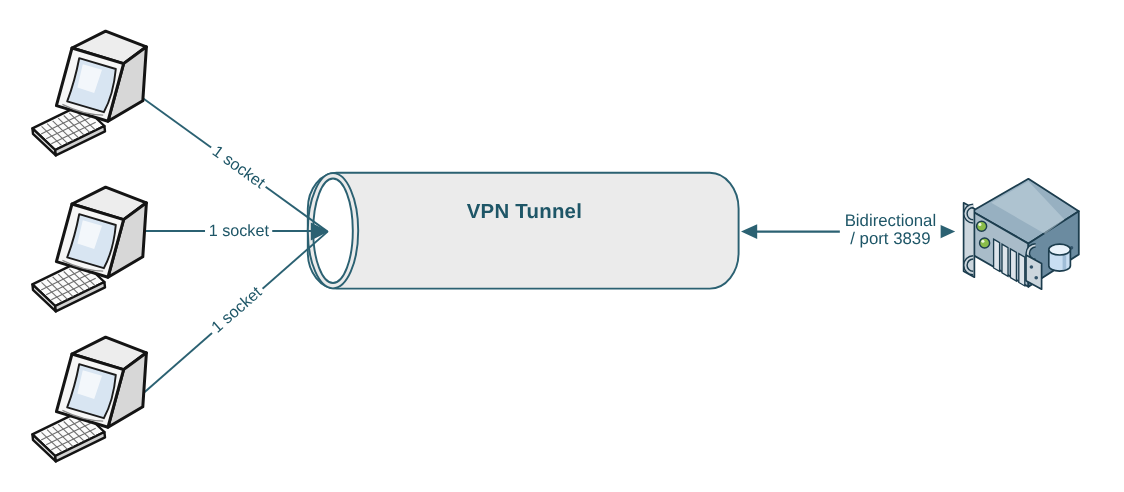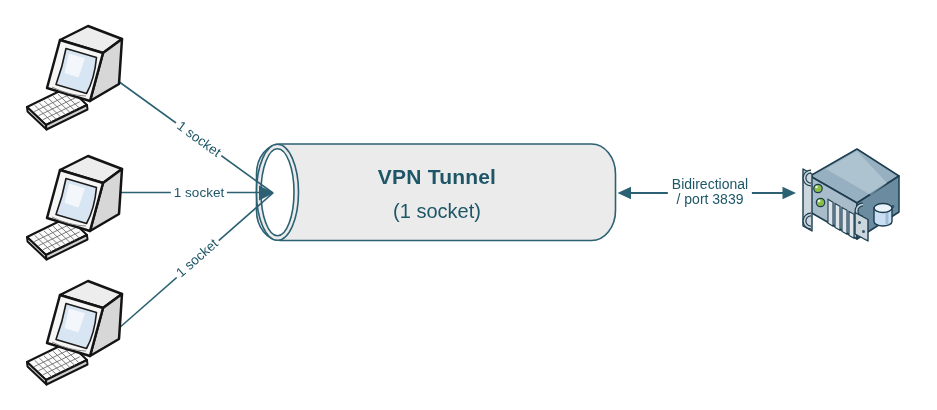--- a/index.html
+++ b/index.html
@@ -8,24 +8,24 @@
     font-family:"Liberation Sans", sans-serif; overflow:hidden;
   }
   svg.layer { position:absolute; left:0; top:0; }
   .lbl {
     position:absolute; color:#1e5667; white-space:nowrap;
     transform:translate(-50%,-50%);
   }
   .socket-label { font-size:13.5px; background:#ffffff; padding:0 3px; line-height:15px; }
   .rot36  { transform:translate(-50%,-50%) rotate(36deg); }
   .rot-41 { transform:translate(-50%,-50%) rotate(-41deg); }
-  .tunnel-title { font-size:21px; font-weight:bold; letter-spacing:0.2px; }
+  .tunnel-title { font-size:17px; font-weight:bold; letter-spacing:0.2px; }
   .tunnel-sub   { font-size:20px; }
   .bidi-label   { font-size:14px; line-height:15.5px; text-align:center;
-                  background:#ffffff; padding:0 4px; }
+                  background:#ffffff; padding:0 4px;margin-left:32px; }
   .keygrid line { stroke:#6e6e6e; stroke-width:0.9; vector-effect:non-scaling-stroke; }
 </style>
 </head>
 <body>
 
 <div class="canvas">
 
   <svg class="layer" width="937" height="410" viewBox="0 0 937 410">
     <defs>
 
@@ -133,20 +133,19 @@
   </svg>
 
   <div class="lbl socket-label rot36" style="left:199px; top:139px;">1 socket</div>
 
   <div class="lbl socket-label" style="left:199px; top:192px;">1 socket</div>
 
   <div class="lbl socket-label rot-41" style="left:197px; top:258px;">1 socket</div>
 
   <div class="lbl tunnel-title" style="left:437px; top:177px;">VPN Tunnel</div>
 
-  <div class="lbl tunnel-sub" style="left:437px; top:211px;">(1 socket)</div>
 
   <div class="lbl bidi-label" style="left:710px; top:191.5px;">
     <div>Bidirectional</div>
     <div>/ port 3839</div>
   </div>
 
 </div>
 
 </body></html>

